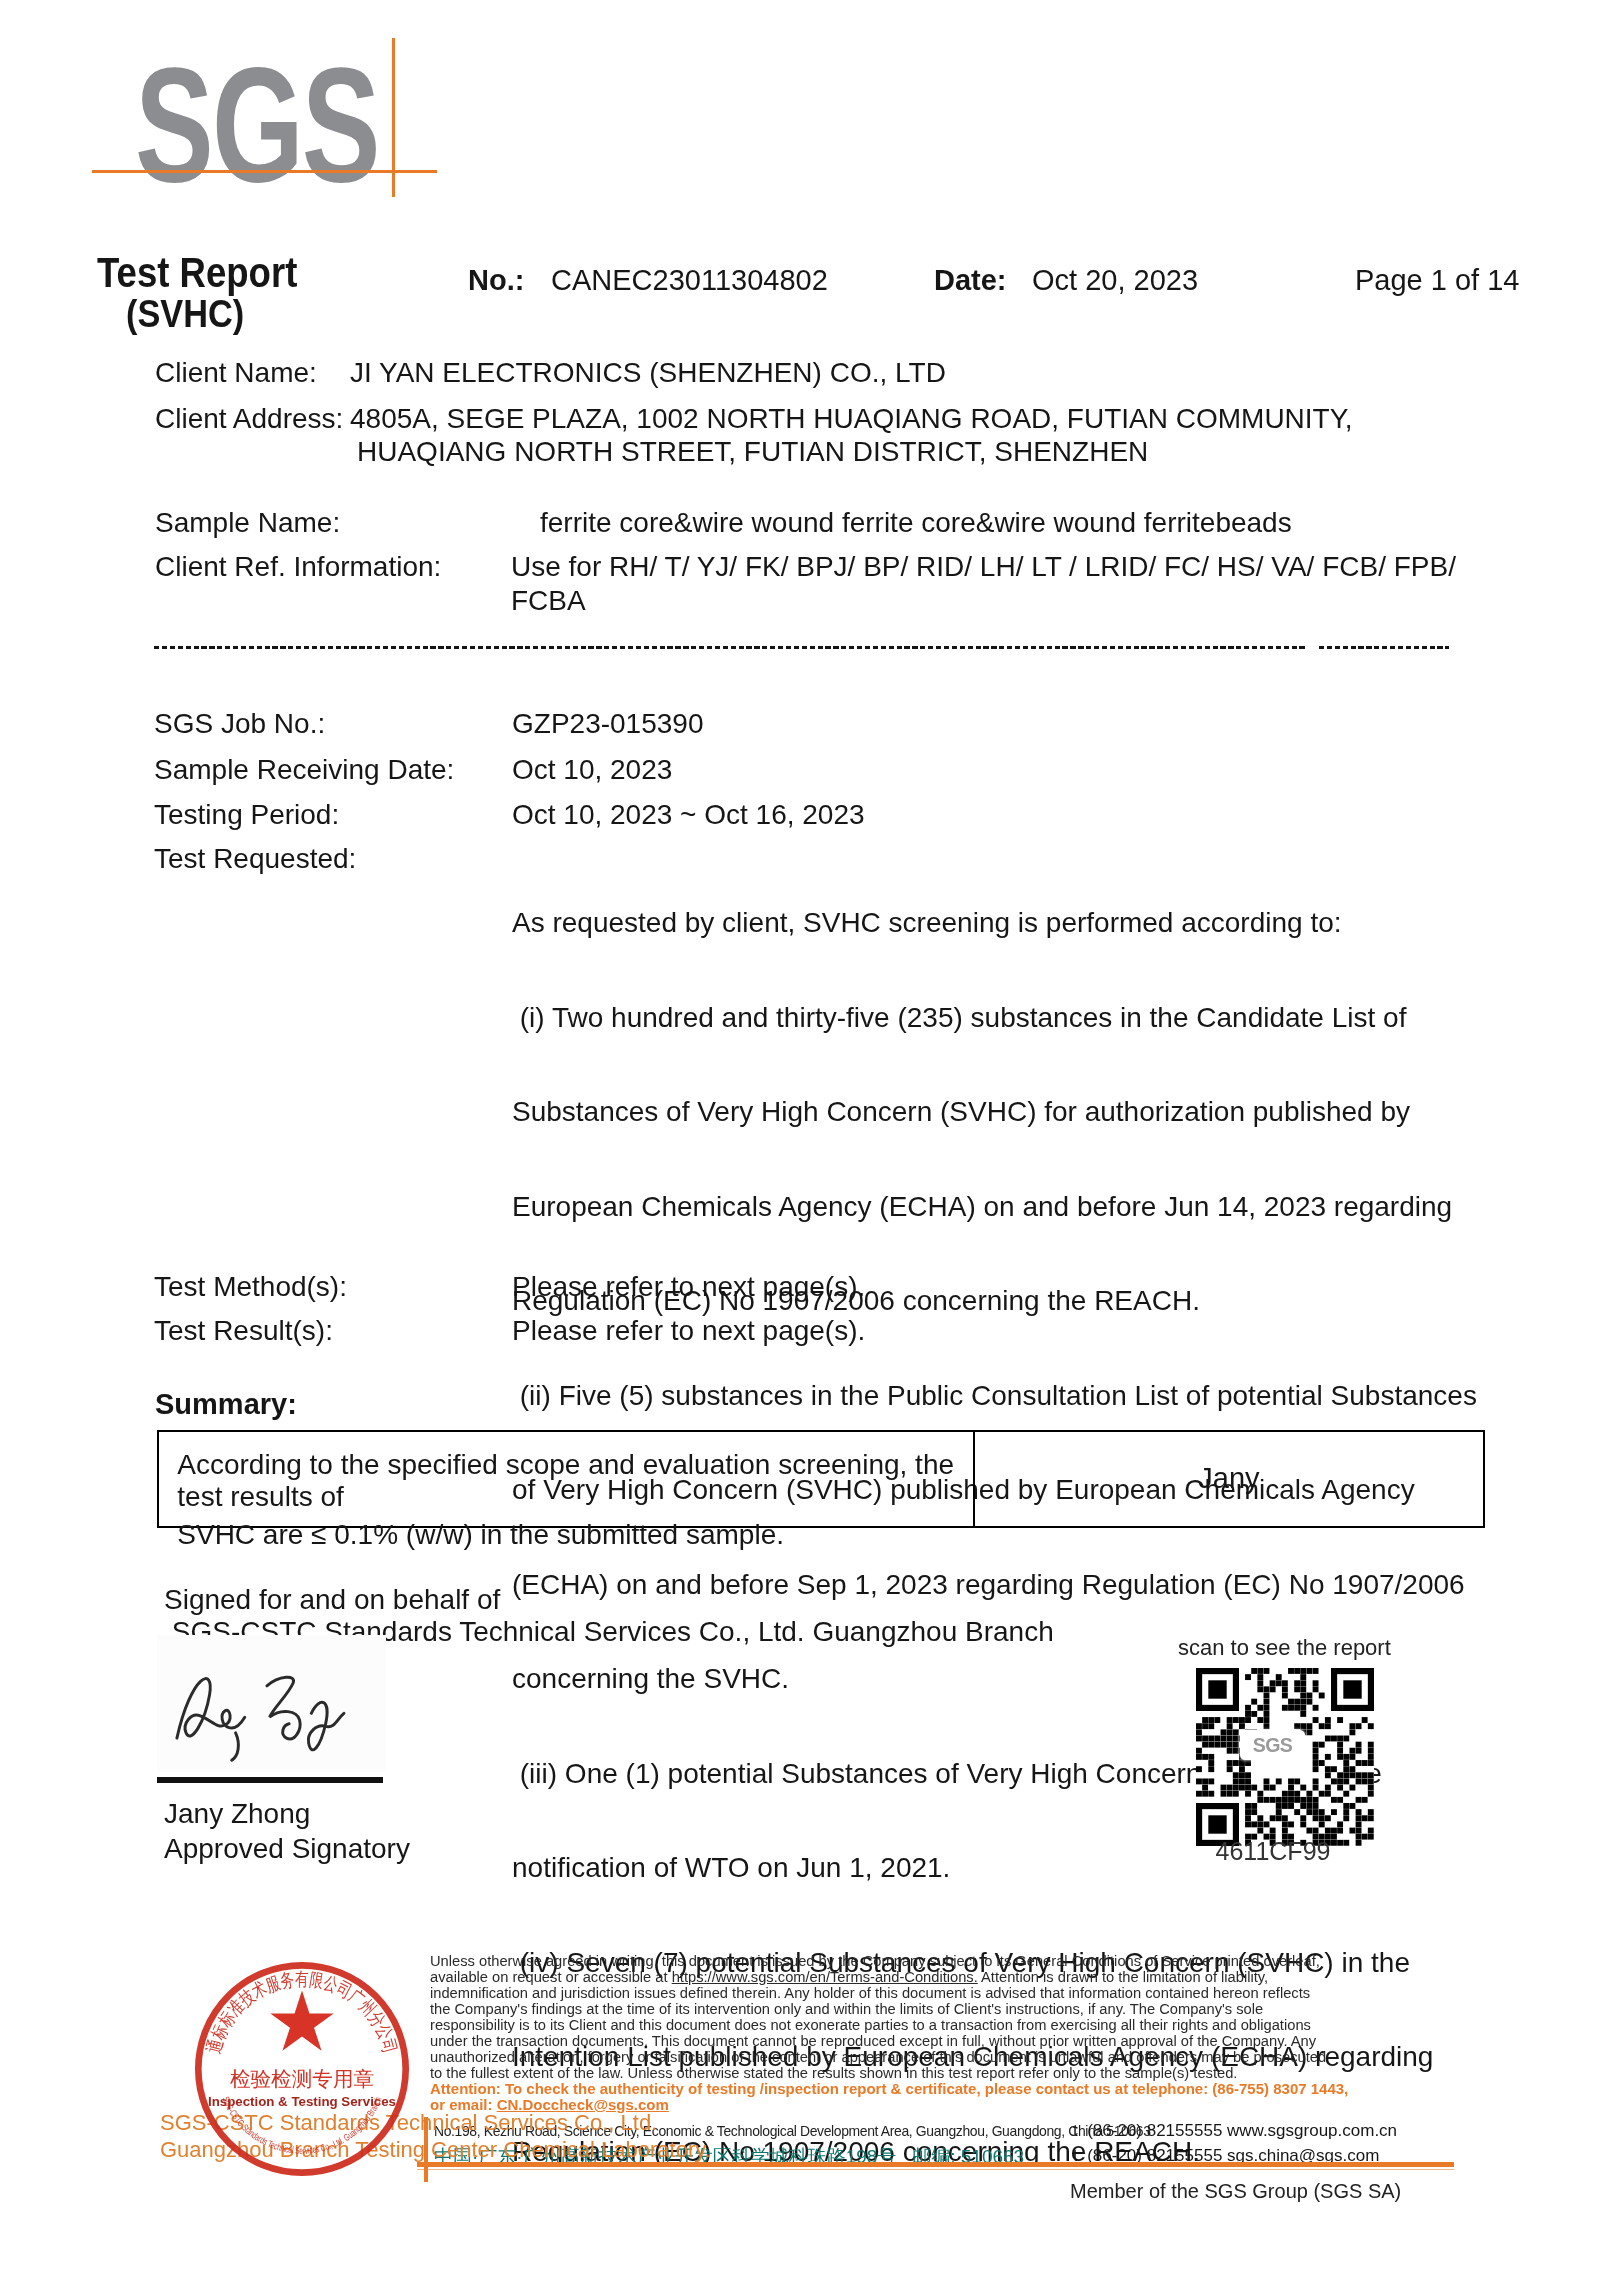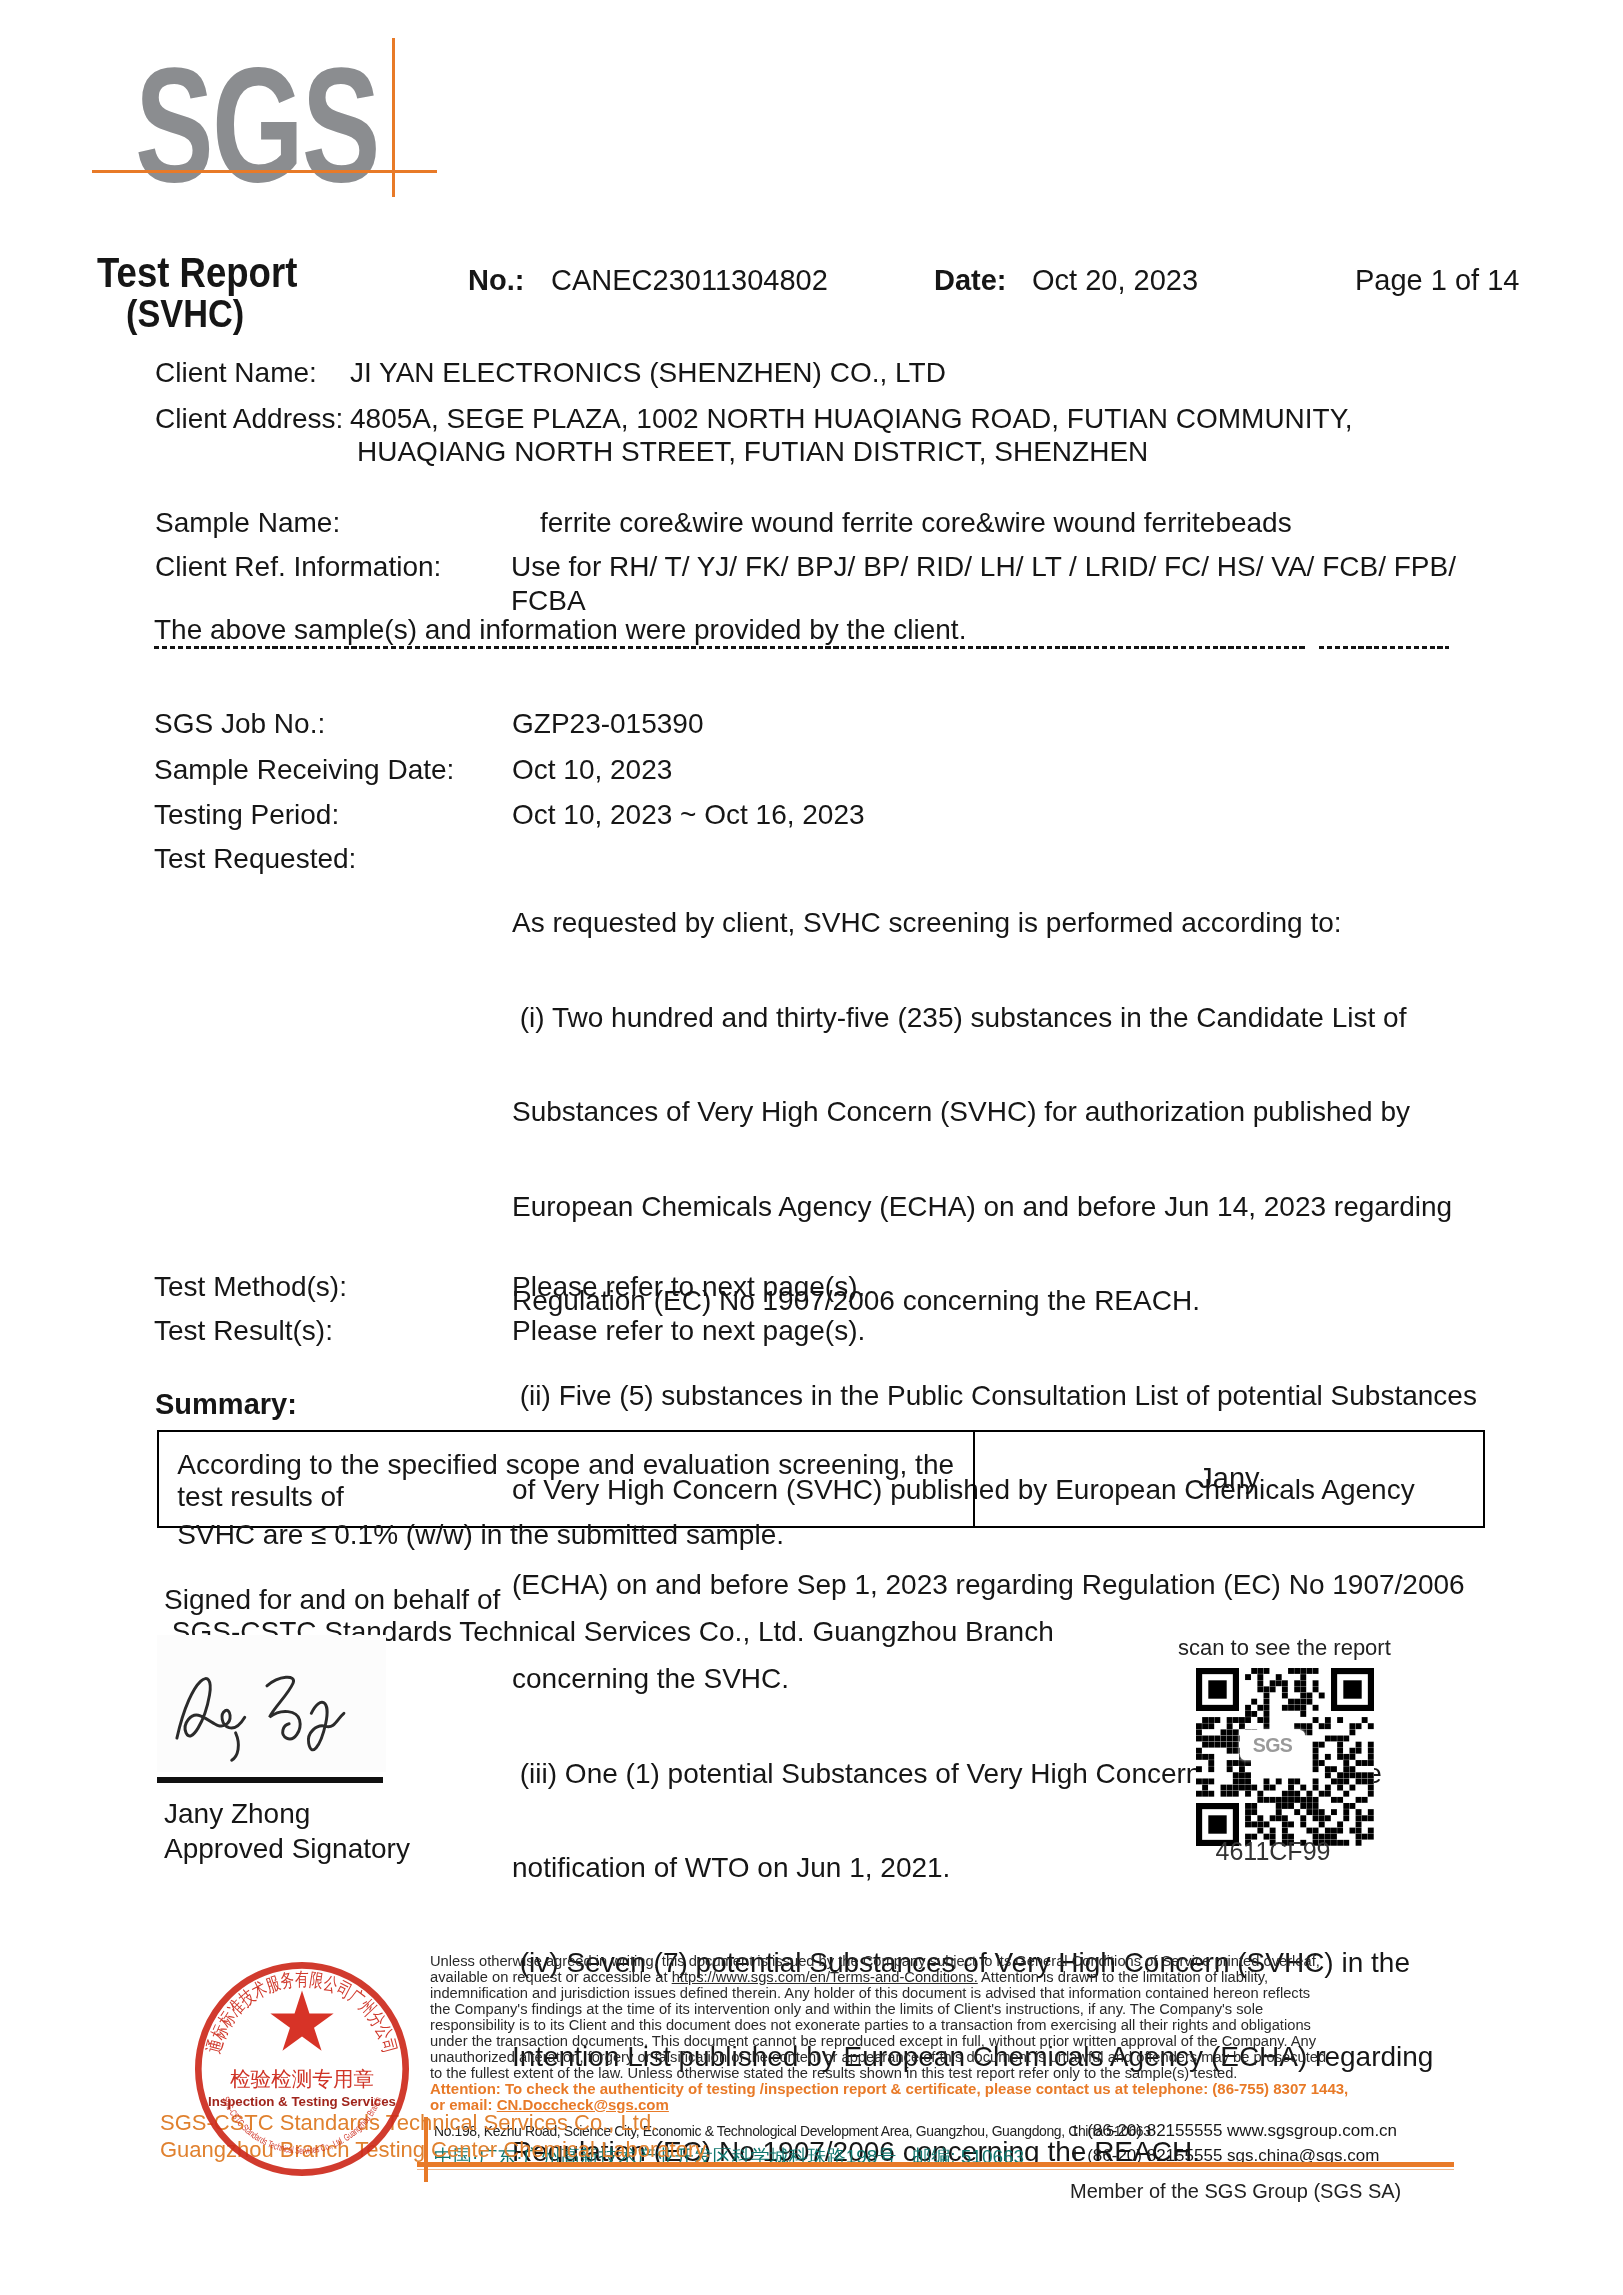--- a/index.html
+++ b/index.html
@@ -54,21 +54,20 @@
   <div class="abs f43" style="left:155px;top:357px;">Client Name:</div>
   <div class="abs f43" style="left:350px;top:357px;">JI YAN ELECTRONICS (SHENZHEN) CO., LTD</div>
   <div class="abs f43" style="left:155px;top:403px;">Client Address:</div>
   <div class="abs f43" style="left:350px;top:403px;">4805A, SEGE PLAZA, 1002 NORTH HUAQIANG ROAD, FUTIAN COMMUNITY,</div>
   <div class="abs f43" style="left:357px;top:436px;">HUAQIANG NORTH STREET, FUTIAN DISTRICT, SHENZHEN</div>
   <div class="abs f43" style="left:155px;top:507px;">Sample Name:</div>
   <div class="abs f43" style="left:540px;top:507px;">ferrite core&amp;wire wound ferrite core&amp;wire wound ferritebeads</div>
   <div class="abs f43" style="left:155px;top:551px;">Client Ref. Information:</div>
   <div class="abs f43" style="left:511px;top:551px;">Use for RH/ T/ YJ/ FK/ BPJ/ BP/ RID/ LH/ LT / LRID/ FC/ HS/ VA/ FCB/ FPB/</div>
   <div class="abs f43" style="left:511px;top:585px;">FCBA</div>
-  <div class="abs f43" style="left:154px;top:614px;">The above sample(s) and information were provided by the client.</div>
 
   <div class="dash-seg" style="left:154px;top:646px;width:1151px;"></div>
   <div class="dash-seg" style="left:1319px;top:646px;width:130px;"></div>
 
   <div class="abs f43" style="left:154px;top:708px;">SGS Job No.:</div>
   <div class="abs f43" style="left:512px;top:708px;">GZP23-015390</div>
   <div class="abs f43" style="left:154px;top:754px;">Sample Receiving Date:</div>
   <div class="abs f43" style="left:512px;top:754px;">Oct 10, 2023</div>
   <div class="abs f43" style="left:154px;top:799px;">Testing Period:</div>
   <div class="abs f43" style="left:512px;top:799px;">Oct 10, 2023 ~ Oct 16, 2023</div>

